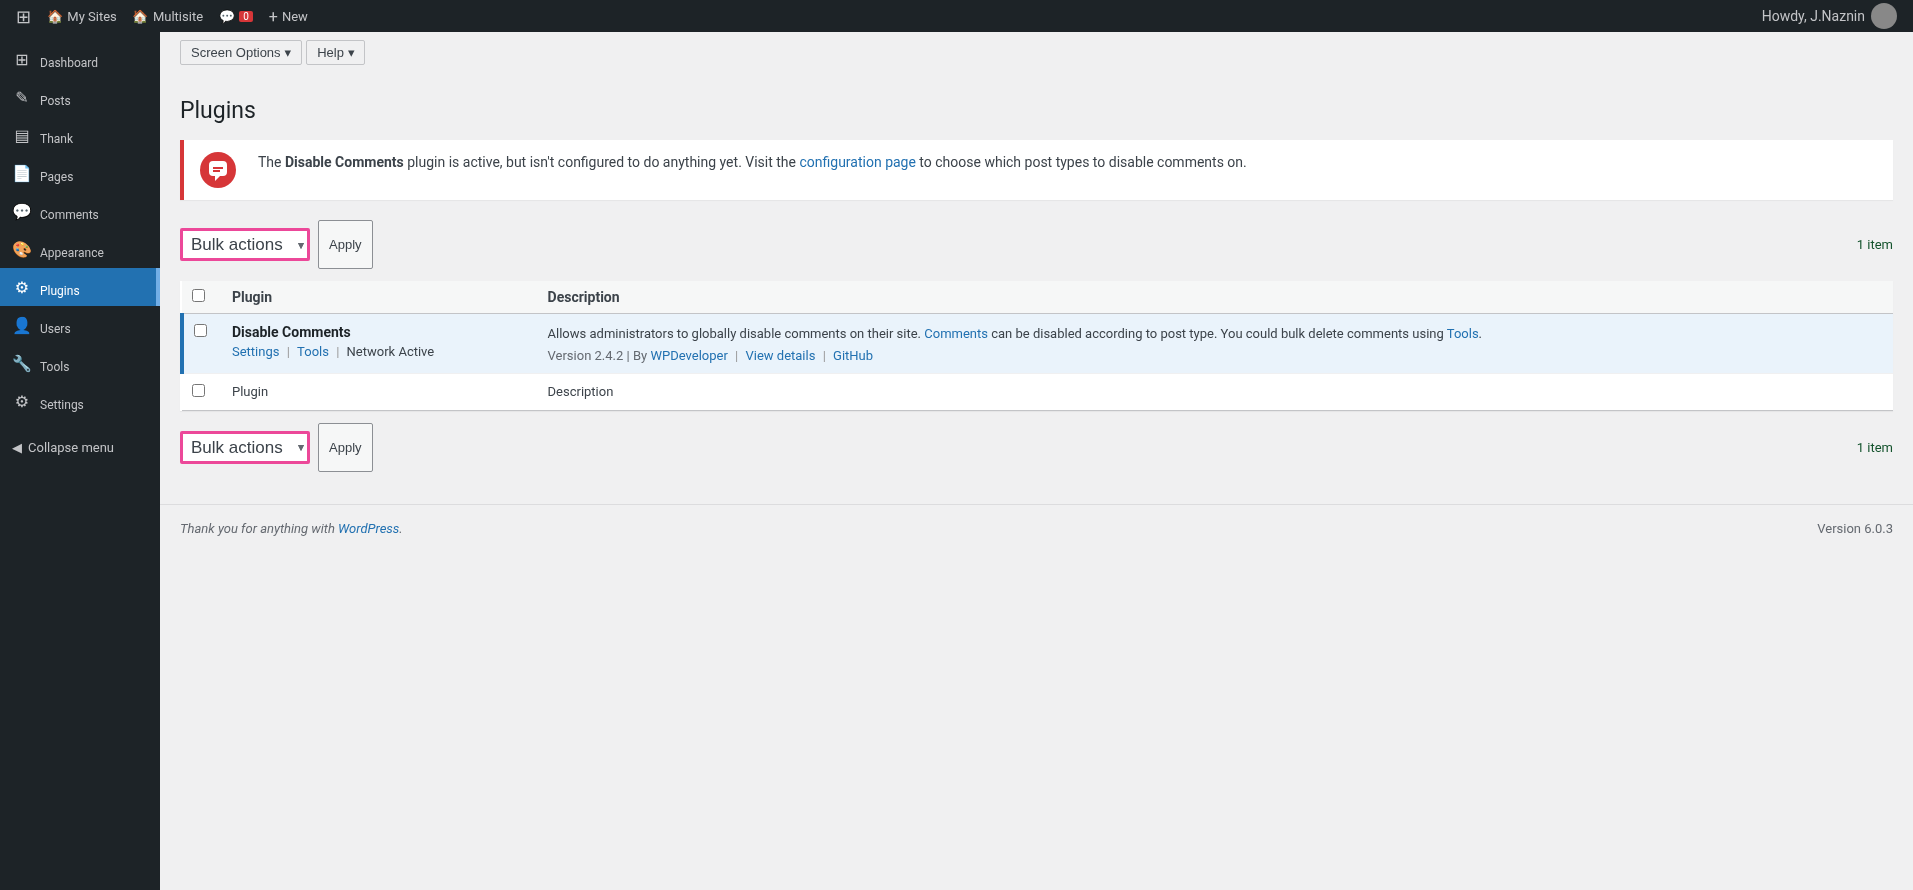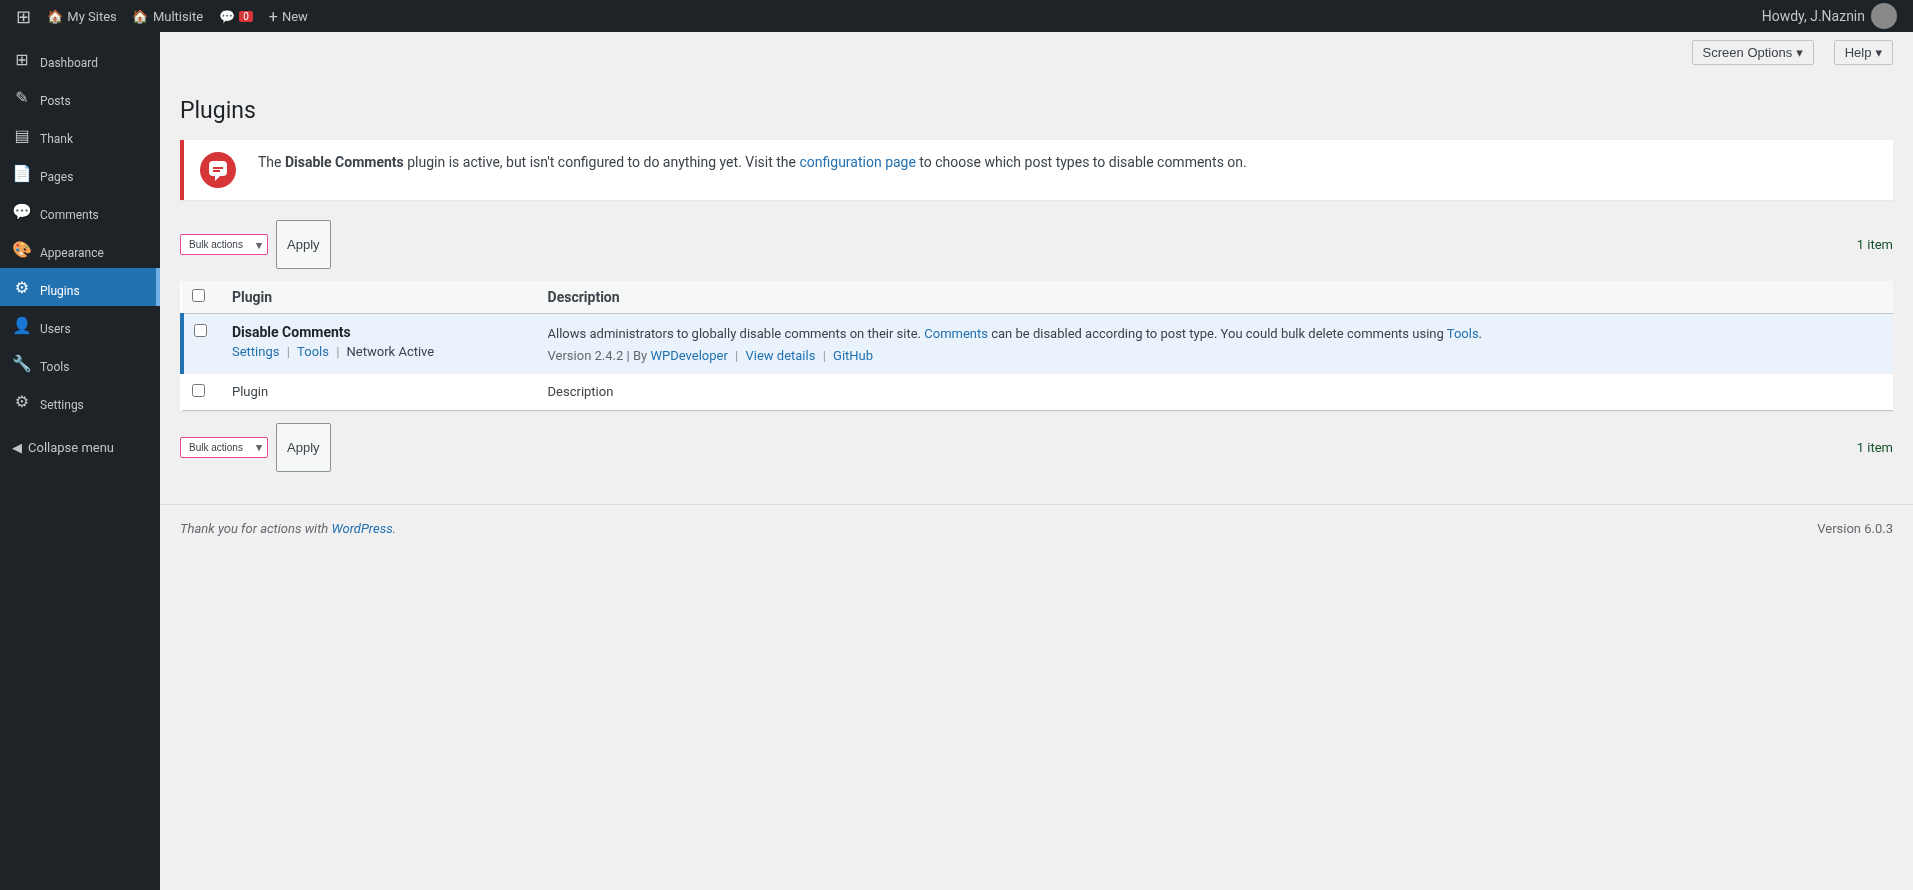--- a/index.html
+++ b/index.html
@@ -62,22 +62,21 @@
       padding: 0;
       background: #f0f0f1;
       overflow: auto;
     }
     #wpbody-content {
       padding: 20px 20px 20px 20px;
     }
 
     
     .screen-meta-links {
-      display: flex; gap: 20px;
-      justify-content: flex-end;
+      display: flex; gap: 4px;
       padding: 8px 20px 0 20px;
     }
     .screen-meta-btn {
       background: #f0f0f1; border: 1px solid #c3c4c7; color: #3c434a;
       padding: 4px 10px; cursor: pointer; font-size: 13px;
       border-radius: 2px; display: flex; align-items: center; gap: 4px;
     }
 
     
     .wp-heading-inline { font-size: 23px; font-weight: 400; color: #1d2327; margin-bottom: 16px; margin-top: 12px; display: inline-block; }
@@ -100,22 +99,22 @@
     .subsubsub a { color: #2271b1; text-decoration: none; }
     .subsubsub .sep { margin: 0 4px; color: #999; }
 
     
     .tablenav {
       display: flex; align-items: center; gap: 8px;
       margin-bottom: 8px; padding: 4px 0;
     }
     .tablenav-right { margin-left: auto; font-size: 13px; color: #14532d; }
     .bulk-select {
-      background: #fff; border: 1px solid #ec4899; border-radius: 2px;
-      padding: 4px 8px; font-size: 10px; color: #3c434a; cursor: pointer;
+      background: #fff; border: 3px solid #ec4899; border-radius: 2px;
+      padding: 4px 8px; font-size: 17px; color: #3c434a; cursor: pointer;
       appearance: none; -webkit-appearance: none;
       padding-right: 24px; position: relative;
     }
     .bulk-select-wrap { position: relative; display: inline-block; }
     .bulk-select-wrap::after {
       content: '▾'; position: absolute; right: 6px; top: 50%; transform: translateY(-50%);
       pointer-events: none; font-size: 12px; color: #646970;
     }
     .apply-btn {
       background: #f6f7f7; border: 1px solid #8c8f94; border-radius: 2px;
@@ -349,20 +348,20 @@
           <span style="position:absolute;right:6px;top:50%;transform:translateY(-50%);pointer-events:none;font-size:12px;color:#646970;">▾</span>
         </div>
         <button class="apply-btn">Apply</button>
         <div class="tablenav-right">1 item</div>
       </div>
 
     </div>
 
     <div id="wpfooter">
       <p>
-        <em><span>Thank you for actions with </span><a href="#">WordPress</a>.</em>
+        <em><span>Thank you for anything with </span><a href="#">WordPress</a>.</em>
       </p>
       <p>Version 6.0.3</p>
     </div>
 
   </div>
 
 </div>
 
 </body></html>

